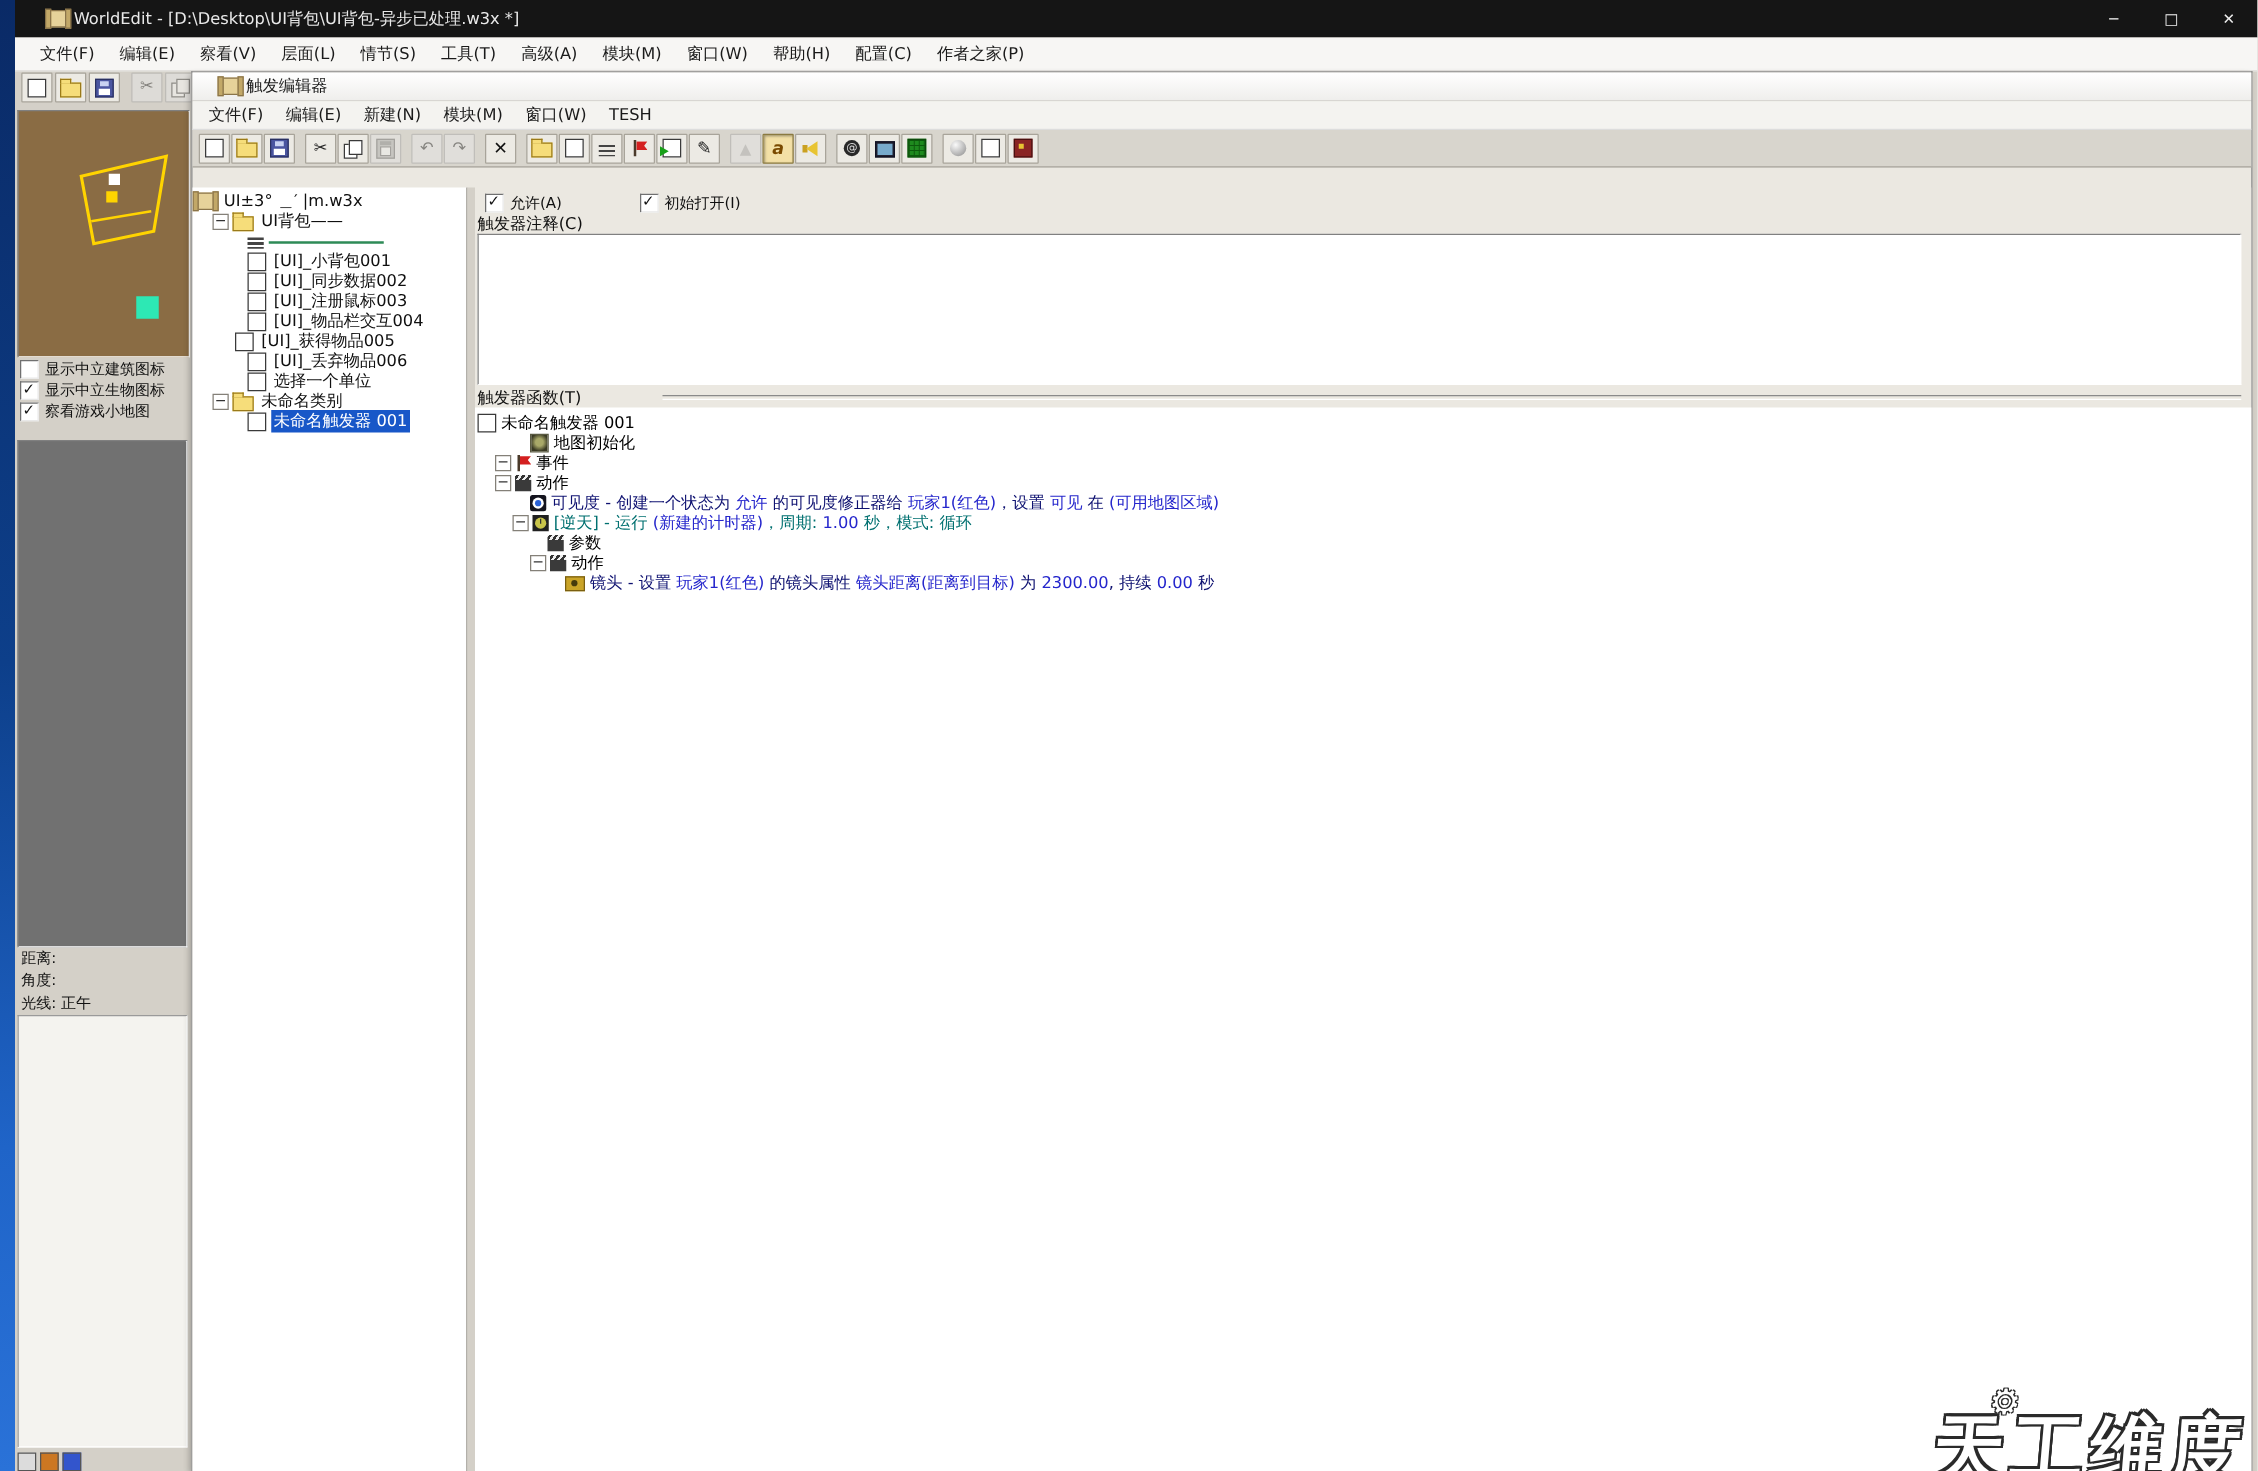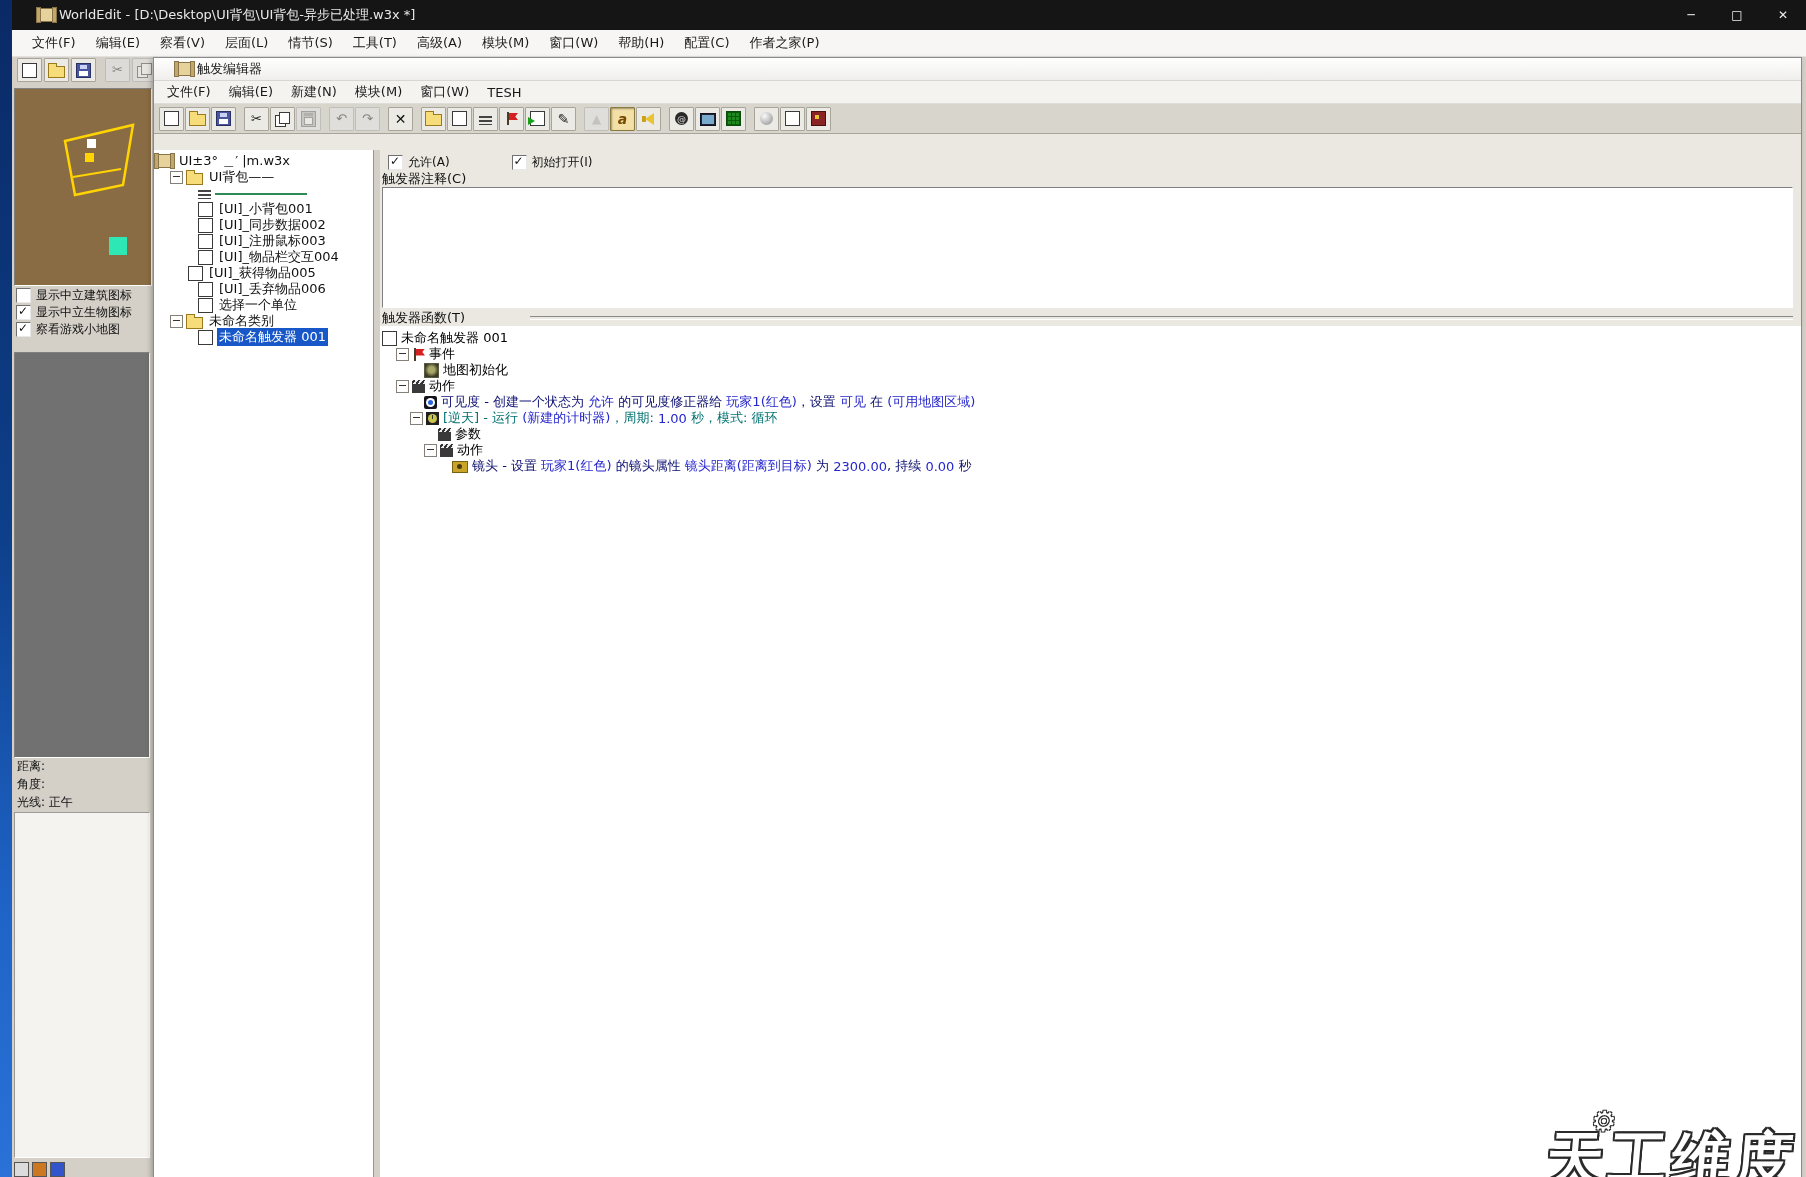--- a/index.html
+++ b/index.html
@@ -355,22 +355,22 @@
               <span class="cb checked"></span>
               <span>初始打开(I)</span>
             </div>
           </div>
         <div id="comment-label">触发器注释(C)</div>
         <div id="comment-box"></div>
         <div id="fn-label">触发器函数(T)</div>
         <div id="fn-divider"></div>
         <div id="fn-tree">
             <div class="frow" style="padding-left: 2px;"><span class="ik ik-page"></span><span class="fseg" style="color: rgb(0, 0, 0);">未命名触发器 001</span></div>
+            <div class="frow" style="padding-left: 30px;"><span class="tsp"></span><span class="ik ik-mapinit"></span><span class="fseg" style="color: rgb(0, 0, 0);">地图初始化</span></div>
             <div class="frow" style="padding-left: 16px;"><span class="tgl"></span><span class="ik ik-flag"></span><span class="fseg" style="color: rgb(0, 0, 0);">事件</span></div>
-            <div class="frow" style="padding-left: 30px;"><span class="tsp"></span><span class="ik ik-mapinit"></span><span class="fseg" style="color: rgb(0, 0, 0);">地图初始化</span></div>
             <div class="frow" style="padding-left: 16px;"><span class="tgl"></span><span class="ik ik-clap"></span><span class="fseg" style="color: rgb(0, 0, 0);">动作</span></div>
             <div class="frow" style="padding-left: 30px;"><span class="tsp"></span><span class="ik ik-eye"></span><span class="fseg" style="color: rgb(13, 16, 112);">可见度 - 创建一个状态为 </span><span class="fseg" style="color: rgb(37, 38, 204);">允许</span><span class="fseg" style="color: rgb(13, 16, 112);"> 的可见度修正器给 </span><span class="fseg" style="color: rgb(37, 38, 204);">玩家1(红色)</span><span class="fseg" style="color: rgb(13, 16, 112);">，设置 </span><span class="fseg" style="color: rgb(37, 38, 204);">可见</span><span class="fseg" style="color: rgb(13, 16, 112);"> 在 </span><span class="fseg" style="color: rgb(37, 38, 204);">(可用地图区域)</span></div>
             <div class="frow" style="padding-left: 30px;"><span class="tgl"></span><span class="ik ik-timer"></span><span class="fseg" style="color: rgb(0, 112, 112);">[逆天] - 运行 </span><span class="fseg" style="color: rgb(37, 38, 204);">(新建的计时器)</span><span class="fseg" style="color: rgb(0, 112, 112);">，周期: </span><span class="fseg" style="color: rgb(37, 38, 204);">1.00</span><span class="fseg" style="color: rgb(0, 112, 112);"> 秒，模式: </span><span class="fseg" style="color: rgb(0, 112, 112);">循环</span></div>
             <div class="frow" style="padding-left: 44px;"><span class="tsp"></span><span class="ik ik-clap"></span><span class="fseg" style="color: rgb(0, 0, 0);">参数</span></div>
             <div class="frow" style="padding-left: 44px;"><span class="tgl"></span><span class="ik ik-clap"></span><span class="fseg" style="color: rgb(0, 0, 0);">动作</span></div>
             <div class="frow" style="padding-left: 58px;"><span class="tsp"></span><span class="ik ik-camera"></span><span class="fseg" style="color: rgb(13, 16, 112);">镜头 - 设置 </span><span class="fseg" style="color: rgb(37, 38, 204);">玩家1(红色)</span><span class="fseg" style="color: rgb(13, 16, 112);"> 的镜头属性 </span><span class="fseg" style="color: rgb(37, 38, 204);">镜头距离(距离到目标)</span><span class="fseg" style="color: rgb(13, 16, 112);"> 为 </span><span class="fseg" style="color: rgb(37, 38, 204);">2300.00</span><span class="fseg" style="color: rgb(13, 16, 112);">, 持续 </span><span class="fseg" style="color: rgb(37, 38, 204);">0.00</span><span class="fseg" style="color: rgb(13, 16, 112);"> 秒</span></div>
           </div>
       </div>
     </div>
   </div>

